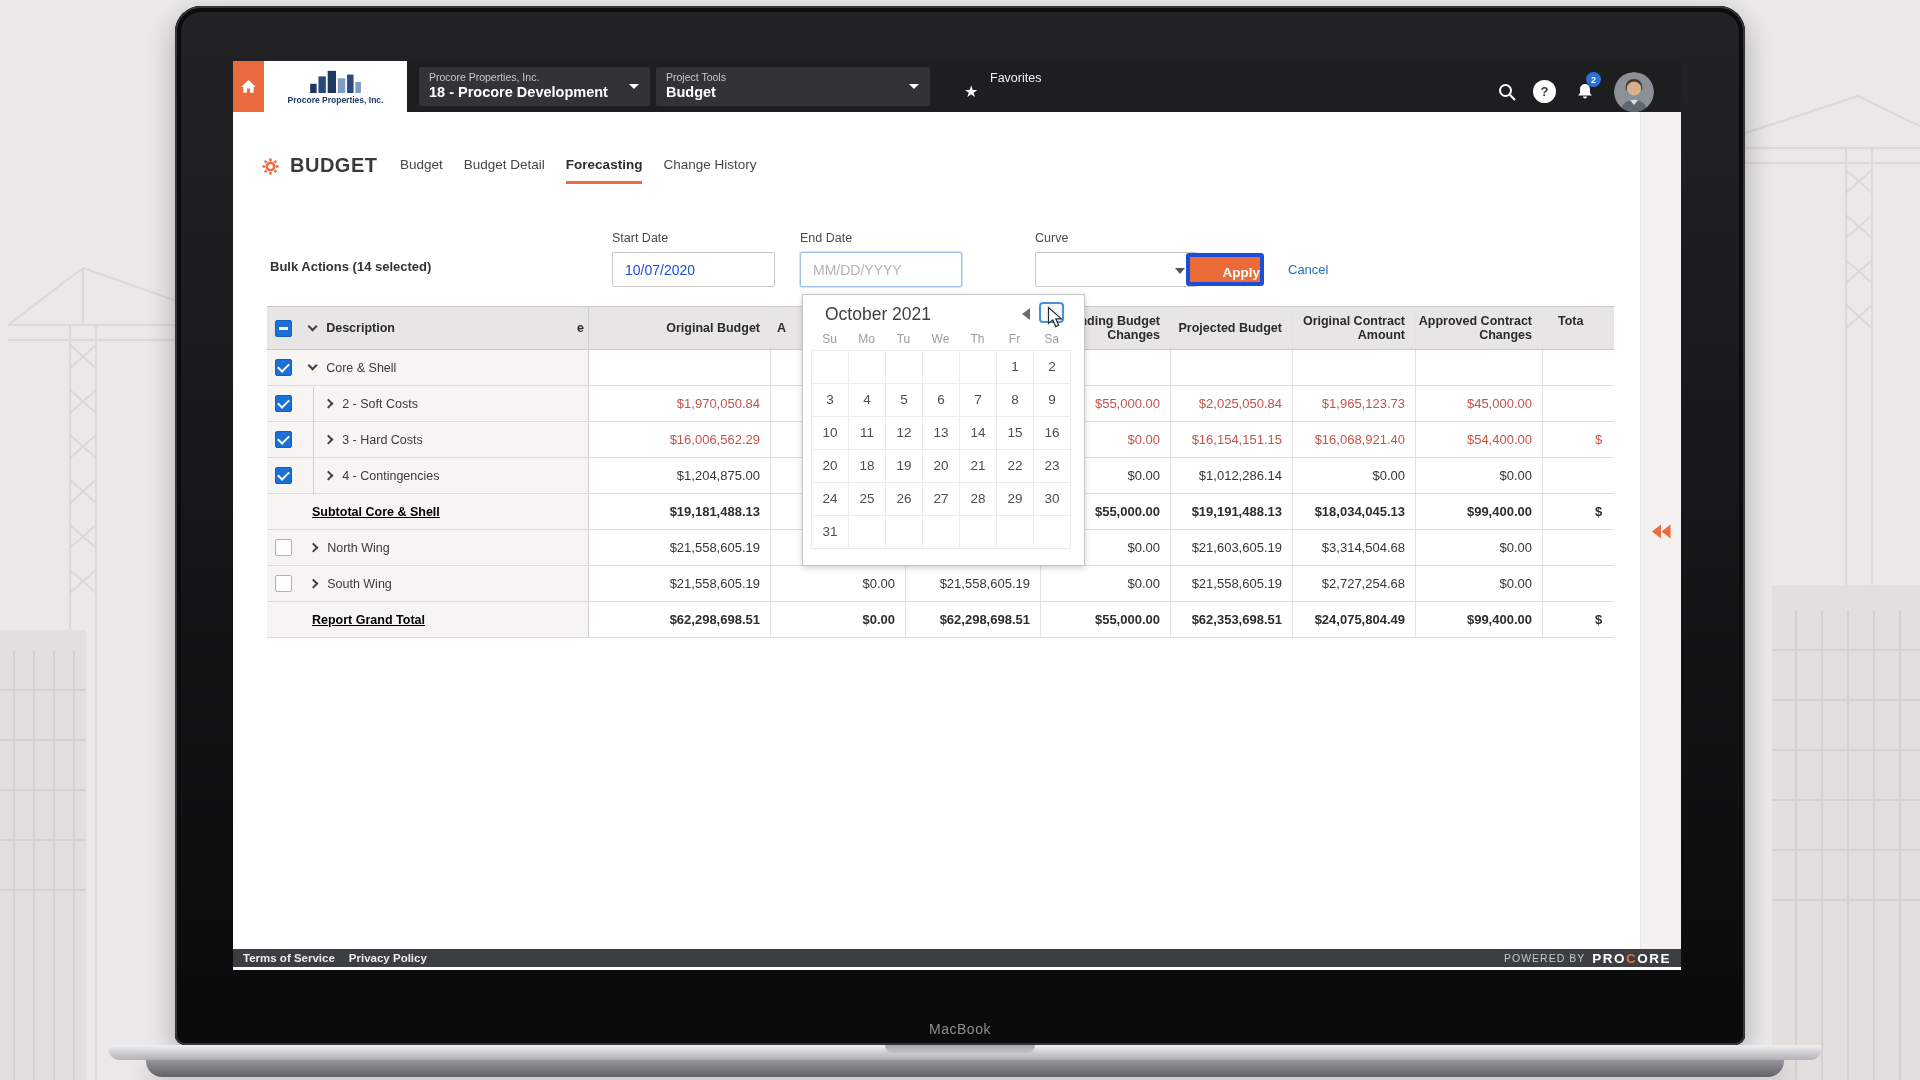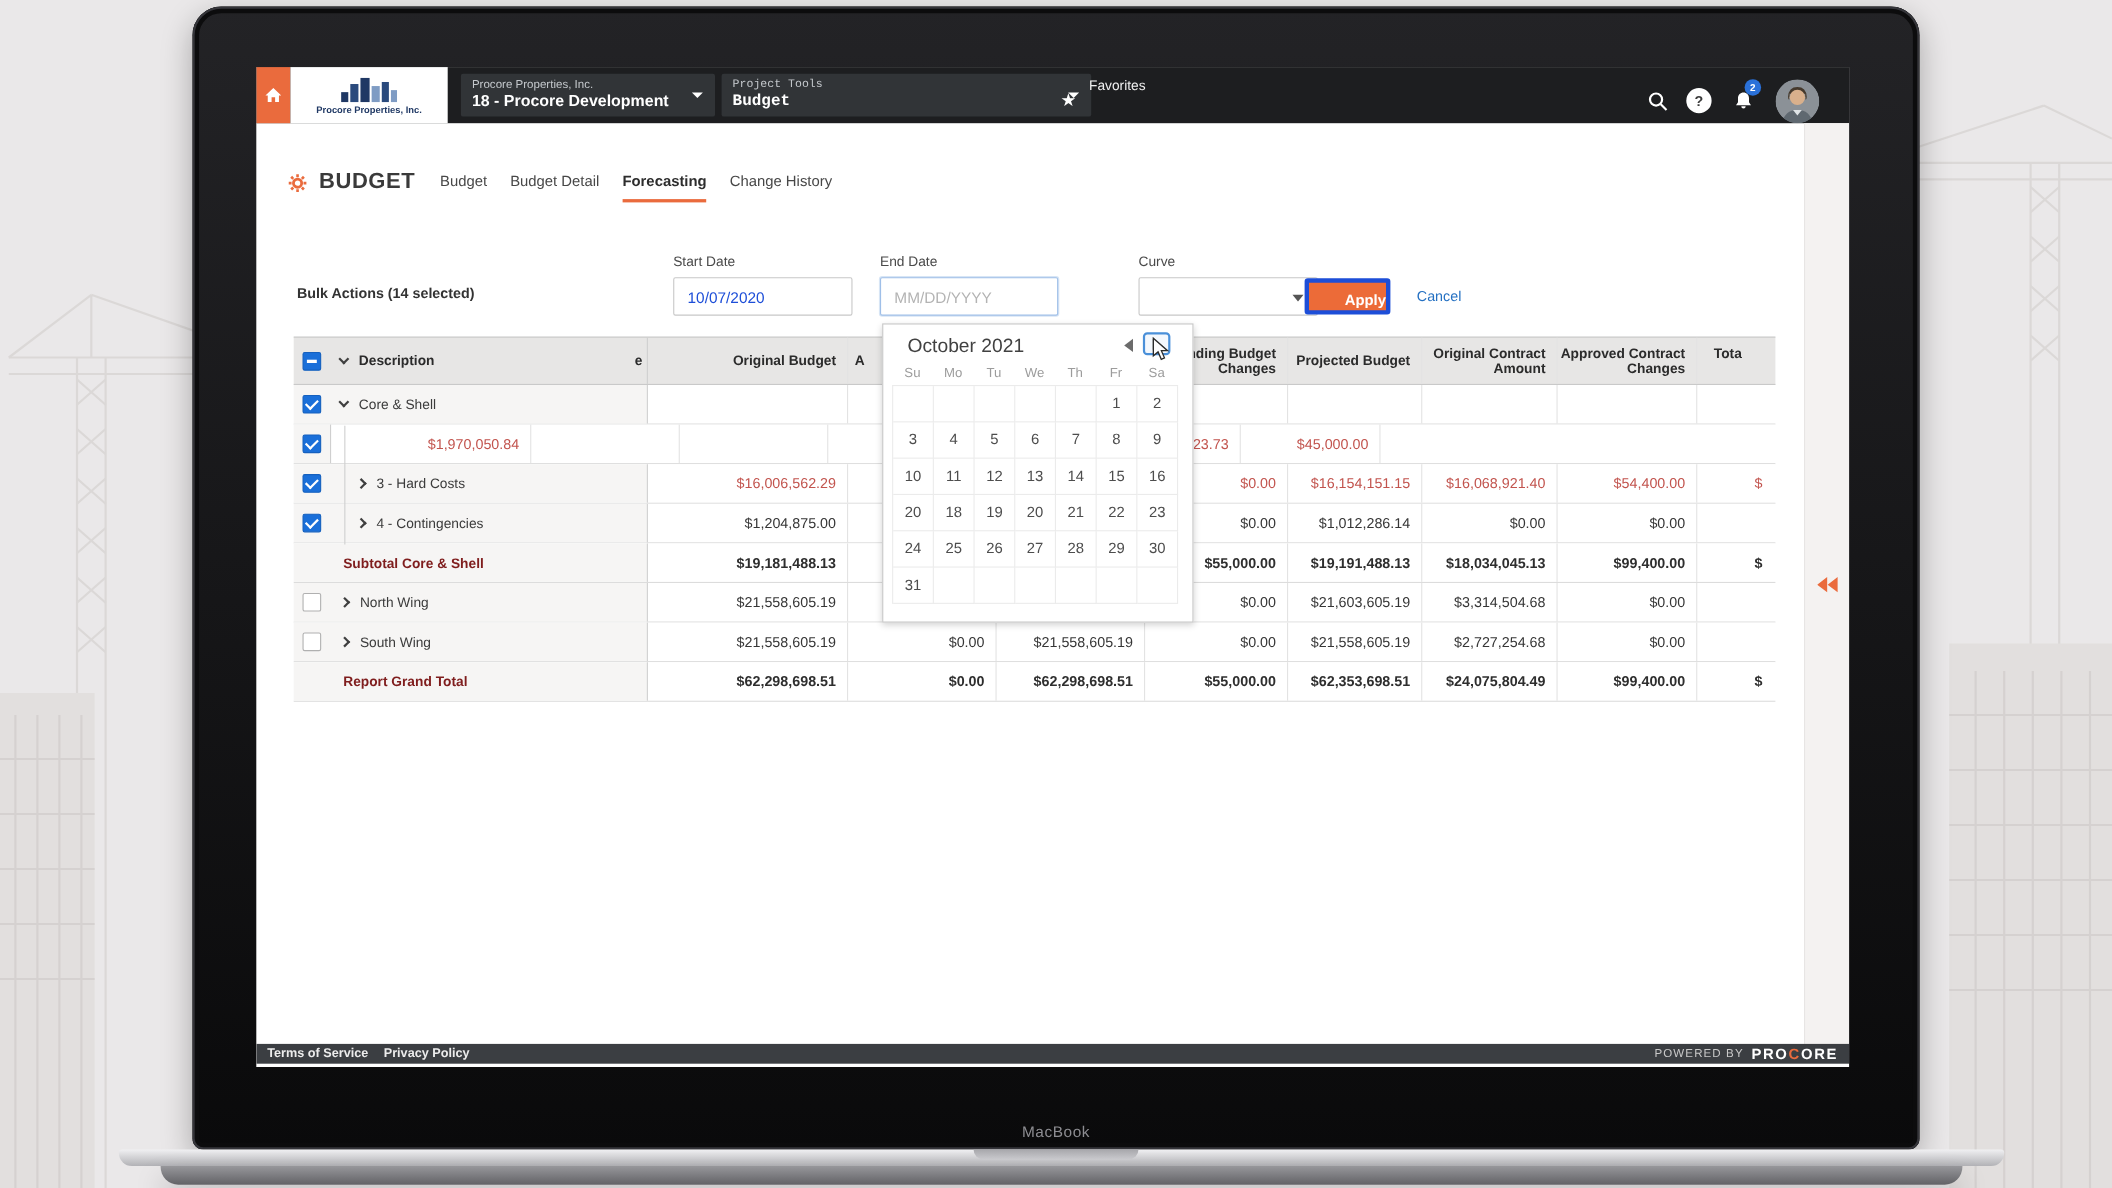--- a/index.html
+++ b/index.html
@@ -27,21 +27,21 @@
   
   .nav { position:absolute; left:0; top:0; width:1448px; height:51px; background:#1d1e20; }
   .home-btn { position:absolute; left:0; top:0; width:31px; height:51px; background:#ea6b3d; display:flex; align-items:center; justify-content:center; }
   .logo-box { position:absolute; left:31px; top:0; width:143px; height:51px; background:#fff; display:flex; flex-direction:column; align-items:center; justify-content:center; }
   .logo-text { font-size:8.5px; font-weight:700; color:#1f3864; margin-top:2px; white-space:nowrap; }
   .nav-dd { position:absolute; top:6px; height:39px; background:#313437; border-radius:2px; padding:4px 24px 4px 10px; }
   .nav-dd .dd-label { font-size:10.5px; color:#c4c8cc; line-height:12px; white-space:nowrap; }
   .nav-dd .dd-value { font-size:14.5px; font-weight:700; color:#fff; line-height:18px; white-space:nowrap; }
   .caret { position:absolute; right:11px; top:17px; width:0; height:0; border-left:5px solid transparent; border-right:5px solid transparent; border-top:5px solid #fff; }
   .dd-company { left:186px; width:231px; }
-  .dd-project { left:423px; width:336px;font-family:Liberation Mono, monospace; }
+  .dd-project { left:423px; width:274px; }
   .dd-apps    { left:967px; width:276px; }
   .fav-star { position:absolute; left:731px; top:23px; font-size:16px; color:#fff; line-height:16px; cursor:default; }
   .fav-label { position:absolute; left:757px; top:10px; font-size:12.5px; color:#f0f0f0; }
   .nav-icon { position:absolute; top:21px; width:20px; height:20px; }
   .help-circle { position:absolute; left:1300px; top:19px; width:23px; height:23px; background:#fff; border-radius:50%;
                  display:flex; align-items:center; justify-content:center; font-size:13px; font-weight:700; color:#3a3a3a; }
   .bell-badge { position:absolute; left:1353px; top:11px; width:15px; height:15px; background:#2a71d9; border-radius:50%;
                 color:#fff; font-size:9px; font-weight:700; display:flex; align-items:center; justify-content:center; }
   .avatar { position:absolute; left:1381px; top:11px; width:40px; height:40px; border-radius:50%; overflow:hidden; }
 
@@ -76,21 +76,21 @@
   .c-desc { width:288px; background:#f6f5f4; display:flex; align-items:center; font-size:12.5px; color:#3b3b3b; padding-left:5px; flex:none; }
   .thead .c-desc { background:transparent; font-weight:700; color:#2b2b2b; padding-right:4px; }
   .money { display:flex; align-items:center; justify-content:flex-end; padding-right:10px; font-size:13px; color:#363636;
            border-left:1px solid #e3e3e3; flex:none; text-align:right; }
   .mcol0 { border-left:1px solid #cfcfcf; }
   .thead .money { font-size:12.5px; font-weight:700; line-height:1.15; color:#2b2b2b; }
   .thead .mcol1 { justify-content:flex-start; padding-left:6px; }
   .thead .mcol7 { justify-content:flex-start; align-items:flex-start; padding:7px 0 0 15px; }
   .trow .mcol7 { justify-content:flex-start; padding-left:52px; }
   .row-red .money { color:#c2544e; }
-  .row-subtotal .c-desc, .row-grand .c-desc { font-weight:700; padding-left:12px; color:#7f1d1d; }
+  .row-subtotal .c-desc, .row-grand .c-desc { font-weight:700; padding-left:12px; color:#000000;text-decoration:underline; }
   .row-subtotal .money, .row-grand .money { font-weight:700; color:#2e2e2e; }
   .group-line { position:absolute; left:46px; top:81px; width:1px; height:108px; background:#cfcfcf; }
   .hdr-spacer { flex:1; }
   .frag-e { font-weight:700; color:#2b2b2b; }
 
   .checkbox { width:17px; height:17px; border-radius:2px; display:inline-flex; align-items:center; justify-content:center; flex:none; }
   .cb-on  { background:#1a6fd9; border:1px solid #1560be; }
   .cb-on::after { content:""; width:9px; height:5px; border-left:2px solid #fff; border-bottom:2px solid #fff; transform:rotate(-45deg); margin-top:-3px; }
   .cb-off { background:#fff; border:1px solid #b0b0b0; }
   .cb-ind { background:#1a6fd9; border:1px solid #1560be; }
@@ -299,20 +299,24 @@
               <div class="money mcol mcol2" style="width: 135px;"></div>
               <div class="money mcol mcol3" style="width: 130px;"></div>
               <div class="money mcol mcol4" style="width: 122px;"></div>
               <div class="money mcol mcol5" style="width: 123px;"></div>
               <div class="money mcol mcol6" style="width: 127px;"></div>
               <div class="money mcol mcol7" style="width: 72px;"></div>
             </div>
             <div class="trow row-child row-red">
               <div class="c-check">
                 <span class="checkbox cb-on"></span>
+              </div>
+              <div class="c-desc">
+                <span class="chev chev-r"></span>
+                <span class="desc-label">2 - Soft Costs</span>
               </div>
               <div class="money mcol mcol0" style="width: 182px;">$1,970,050.84</div>
               <div class="money mcol mcol1" style="width: 135px;"></div>
               <div class="money mcol mcol2" style="width: 135px;"></div>
               <div class="money mcol mcol3" style="width: 130px;">$55,000.00</div>
               <div class="money mcol mcol4" style="width: 122px;">$2,025,050.84</div>
               <div class="money mcol mcol5" style="width: 123px;">$1,965,123.73</div>
               <div class="money mcol mcol6" style="width: 127px;">$45,000.00</div>
               <div class="money mcol mcol7" style="width: 72px;"></div>
             </div>

